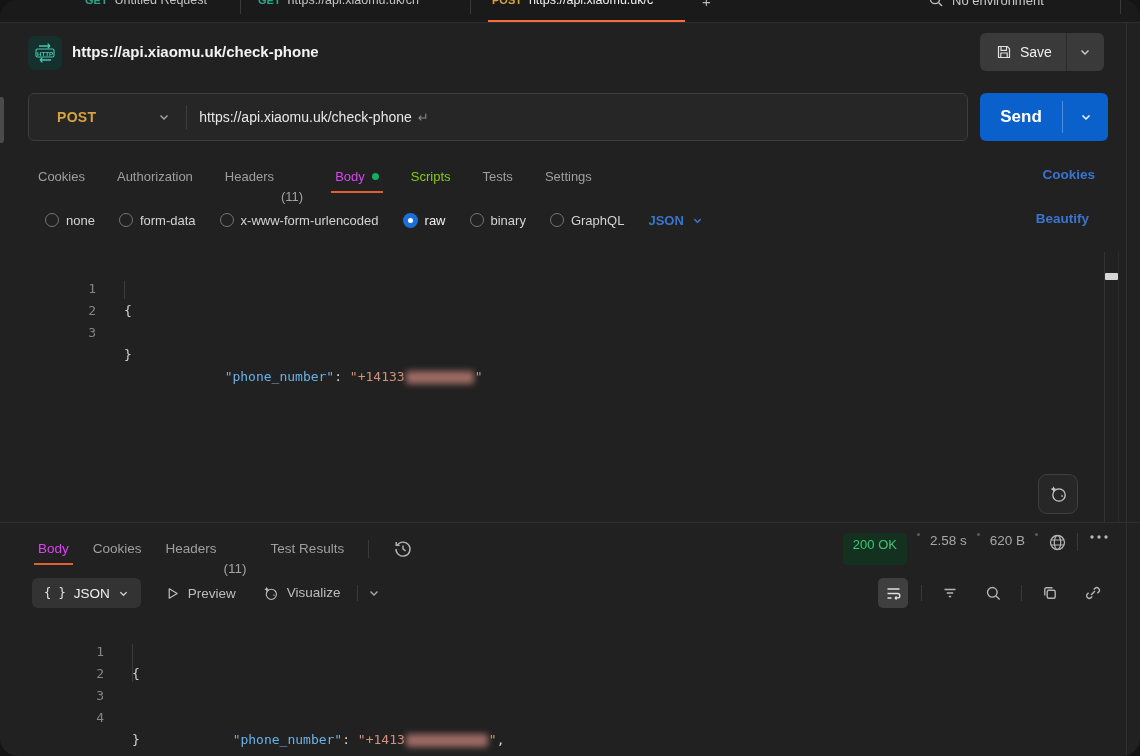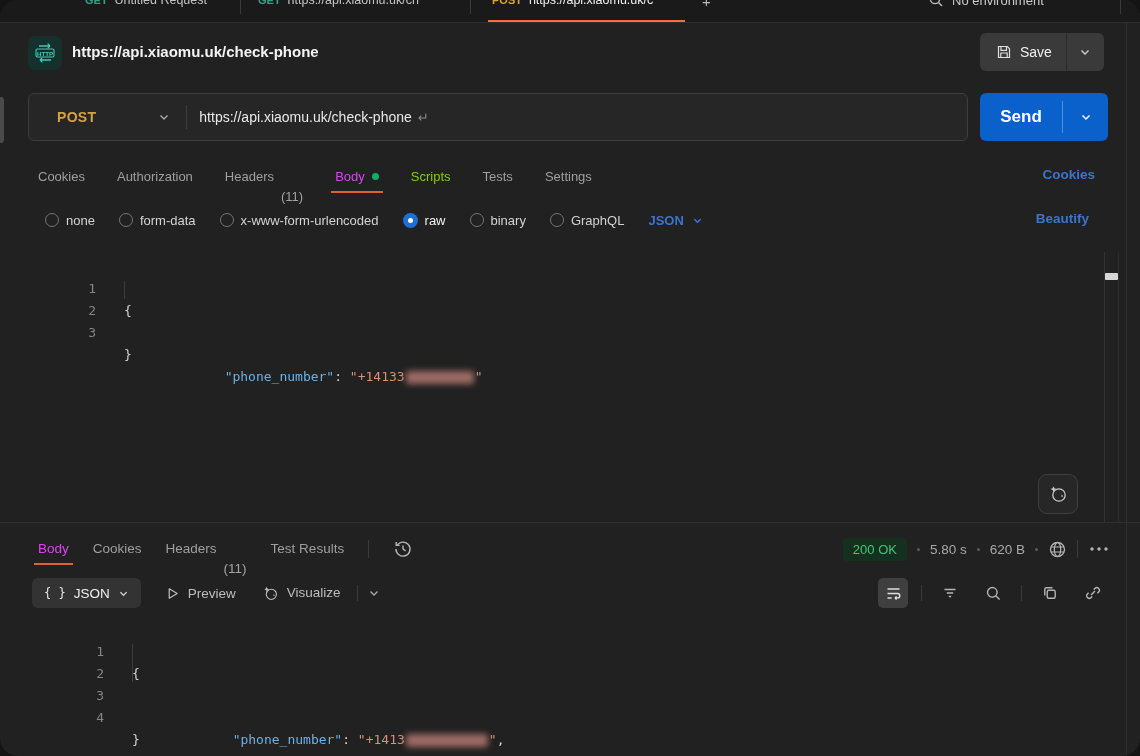--- a/index.html
+++ b/index.html
@@ -83,21 +83,21 @@
   .postbot-btn { position:absolute; left:1038px; top:474px; width:40px; height:40px; border-radius:9px;
     background:#272727; border:1px solid #3f3f3f; display:flex; align-items:center; justify-content:center; cursor:pointer; }
 
   .pane-divider { position:absolute; left:0; top:522px; width:1140px; height:1px; background:#2f2f2f; }
 
   
   .resp-meta { position:absolute; left:0; top:531px; width:1126px; height:35px;
     display:flex; align-items:center; gap:24px; padding-left:38px; }
   .resp-meta .rtab { font-size:13.5px; }
   .meta-sep { width:1px; height:18px; background:#3a3a3a; }
-  .resp-right { position:absolute; right:30px; top:533px; height:32px; display:flex; align-items:center; gap:10px; }
+  .resp-right { position:absolute; right:30px; top:533px; height:32px; display:flex; gap:10px; }
   .status-badge { background:#14301f; color:#3bc878; font-size:13px; padding:4px 10px; border-radius:4px; }
   .dot-sep { width:3px; height:3px; border-radius:50%; background:#5a5a5a; }
   .meta-text { color:#a8a8a8; font-size:13.5px; }
 
   
   .resp-toolbar { position:absolute; left:0; top:576px; width:1126px; height:34px;
     display:flex; align-items:center; padding-left:32px; }
   .json-dd { height:30px; background:#333333; border-radius:6px; display:flex; align-items:center;
     gap:8px; padding:0 12px; cursor:pointer; }
   .json-dd .braces { color:#e8e8e8; font-family:"DejaVu Sans Mono", monospace; font-size:12px; }
@@ -295,21 +295,21 @@
       <svg width="20" height="20" viewBox="0 0 20 20">
           <path d="M4.2 6.2A7 7 0 1 1 3 10" fill="none" stroke="#b5b5b5" stroke-width="1.4"></path>
           <path d="M3.2 3v3.4h3.4" fill="none" stroke="#b5b5b5" stroke-width="1.4"></path>
           <path d="M10 6.5V10l2.6 1.8" fill="none" stroke="#b5b5b5" stroke-width="1.4"></path>
         </svg>
     </div>
   </div>
   <div class="resp-right">
     <span class="status-badge">200 OK</span>
     <span class="dot-sep"></span>
-    <span class="meta-text">5.80 s</span>
+    <span class="meta-text">2.58 s</span>
     <span class="dot-sep"></span>
     <span class="meta-text">620 B</span>
     <span class="dot-sep"></span>
     <span>
       <svg width="19" height="19" viewBox="0 0 19 19">
           <circle cx="9.5" cy="9.5" r="7" fill="none" stroke="#b5b5b5" stroke-width="1.3"></circle>
           <ellipse cx="9.5" cy="9.5" rx="3.2" ry="7" fill="none" stroke="#b5b5b5" stroke-width="1.2"></ellipse>
           <path d="M2.8 7h13.4M2.8 12h13.4" stroke="#b5b5b5" stroke-width="1.2" fill="none"></path>
         </svg>
     </span>

